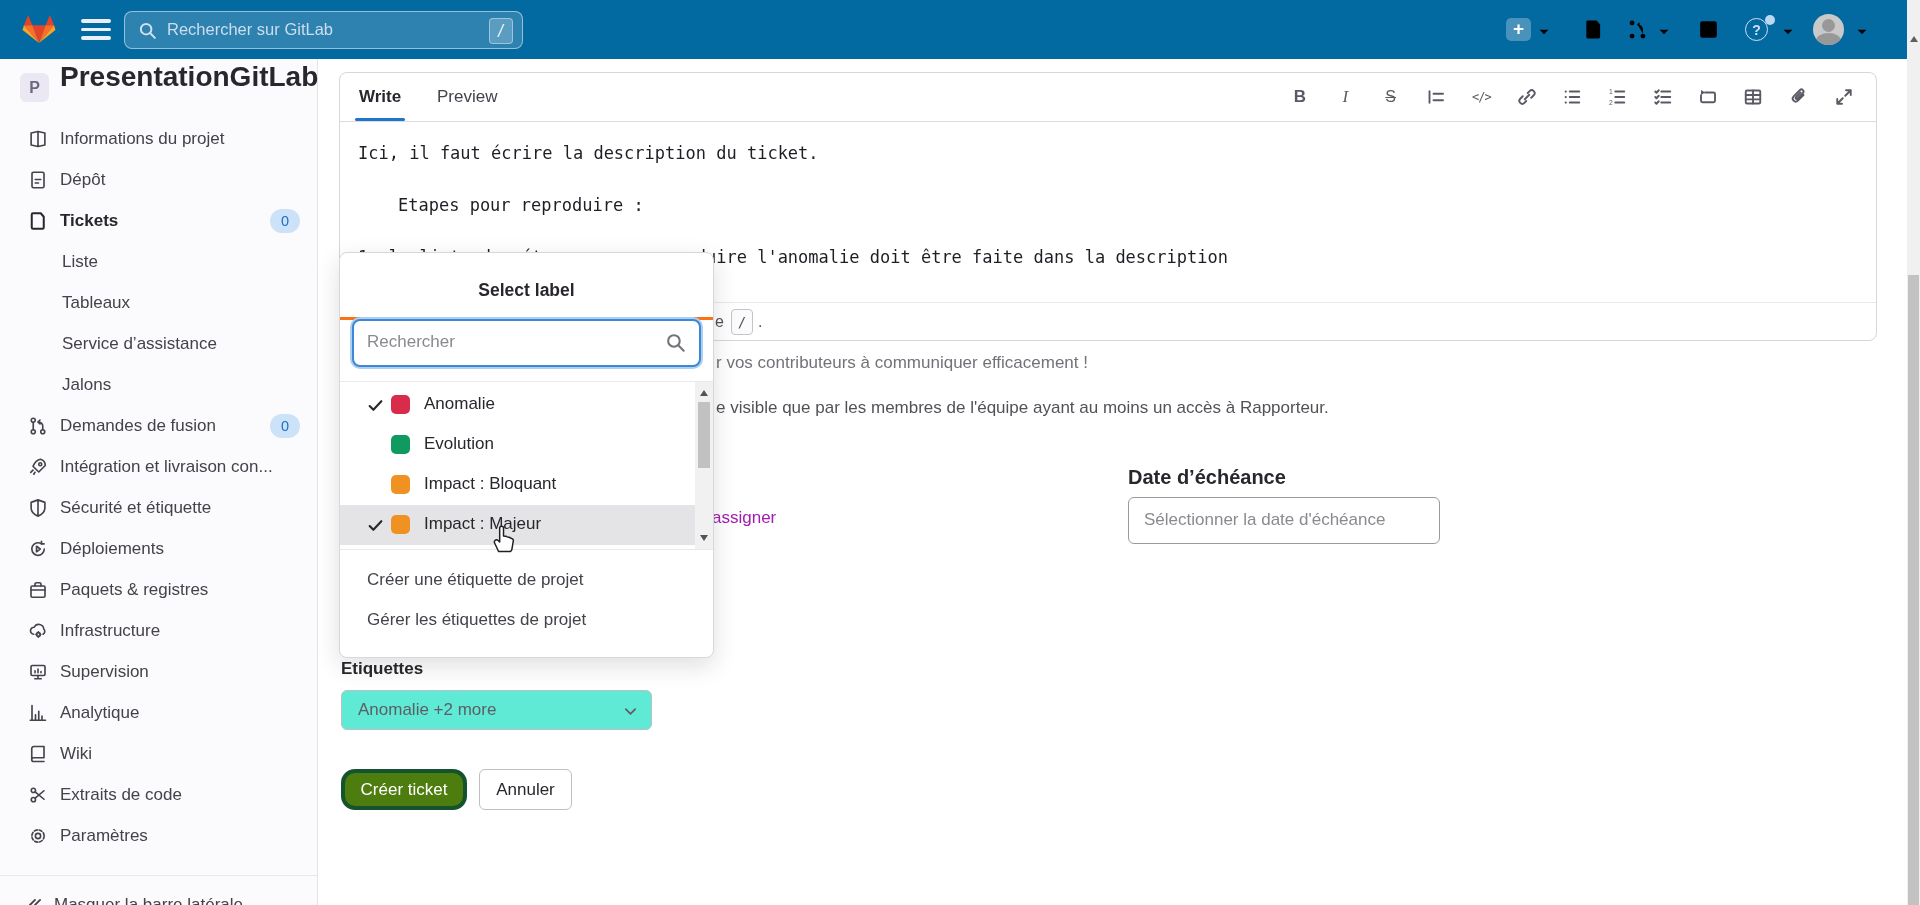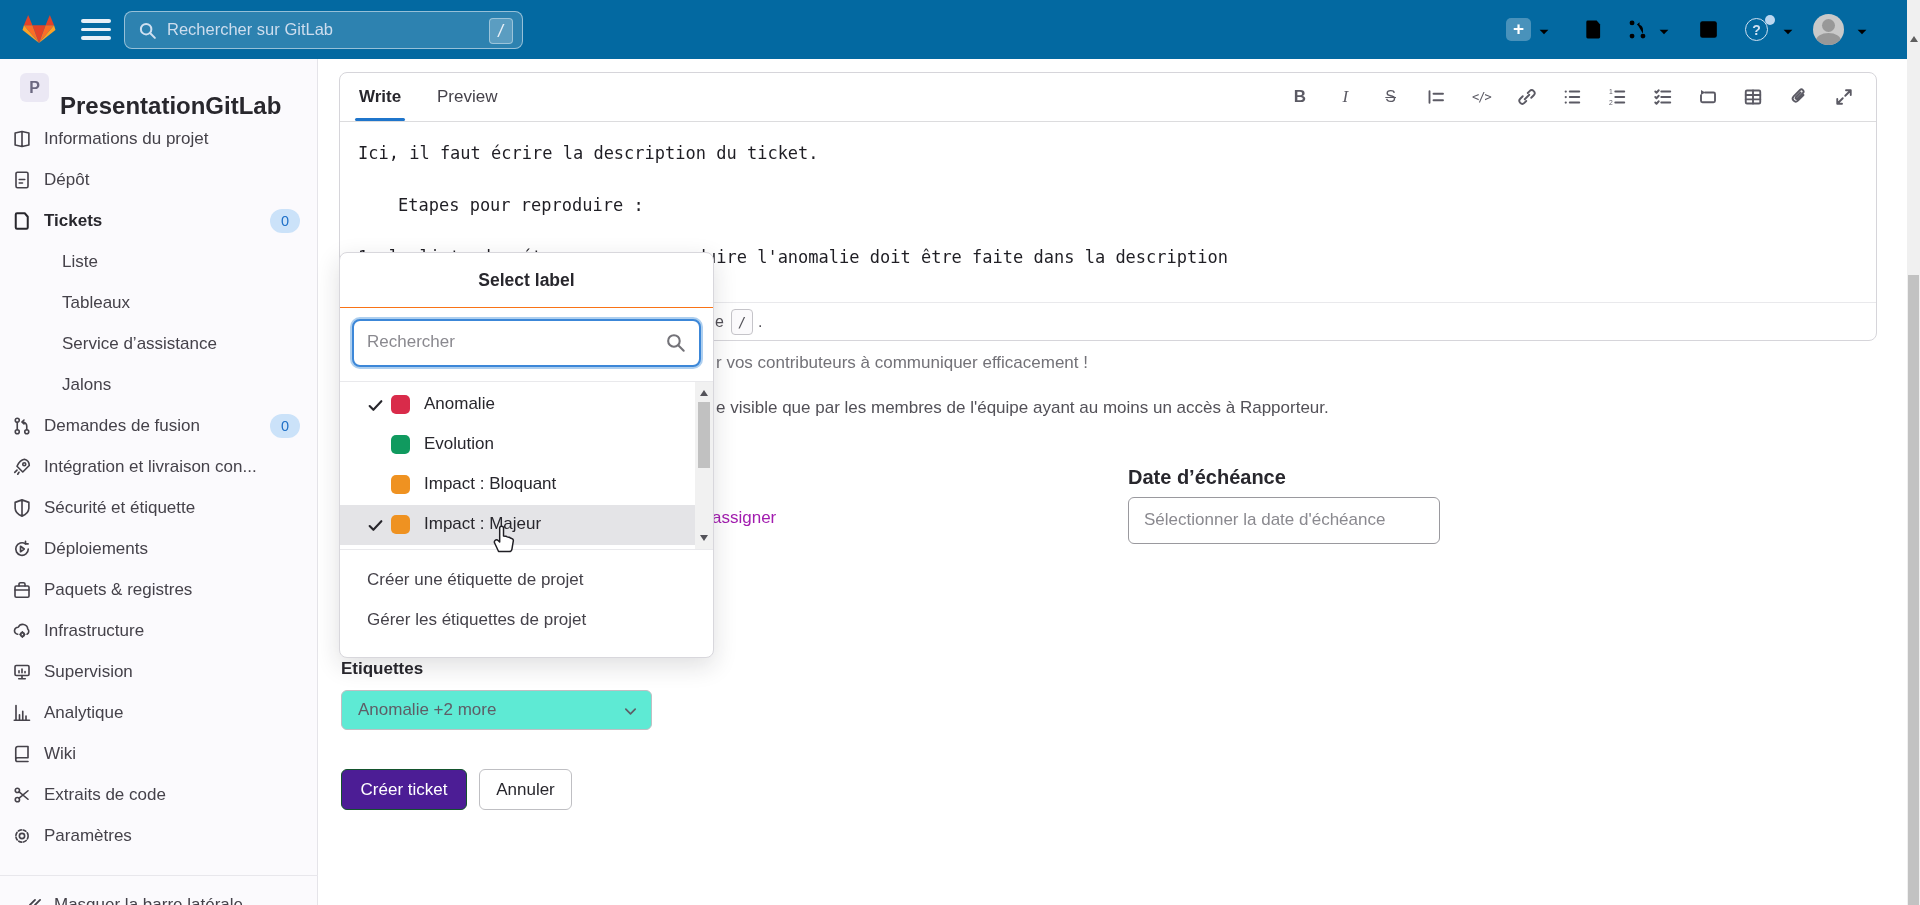--- a/index.html
+++ b/index.html
@@ -37,23 +37,23 @@
   .pg-up{position:absolute;left:1910px;top:36px;width:0;height:0;border-left:4px solid transparent;
          border-right:4px solid transparent;border-bottom:6px solid #5f5f5f;}
   .pg-thumb{position:absolute;left:1908px;top:275px;width:11px;height:630px;background:#c2c2c2;z-index:61;}
 
   
   .sidebar{position:absolute;left:0;top:59px;width:318px;height:846px;background:#fbfafd;
            border-right:1px solid #e5e4e9;box-sizing:border-box;}
   .proj-avatar{position:absolute;left:20px;top:14px;width:29px;height:29px;border-radius:6px;
                background:#ebe8f4;color:#6b6880;font-weight:700;font-size:16px;
                text-align:center;line-height:29px;}
-  .proj-name{position:absolute;left:60px;top:33px;font-size:24px;font-weight:600;color:#28272d;}
+  .proj-name{position:absolute;left:60px;top:2px;font-size:28px;font-weight:600;color:#28272d;}
   .nav-list{position:absolute;left:0;top:59px;width:318px;}
-  .nav-item{position:relative;height:41px;display:flex;align-items:center;padding-left:12px;
+  .nav-item{position:relative;height:41px;display:flex;align-items:center;padding-left:28px;
             box-sizing:border-box;font-size:17px;color:#45424a;cursor:pointer;}
   .nav-item .ni{width:20px;height:20px;margin-right:12px;flex:0 0 20px;}
   .nav-item .ni svg{width:20px;height:20px;stroke:#45424a;fill:none;stroke-width:1.3;
                     stroke-linecap:round;stroke-linejoin:round;}
   .nav-item.active{font-weight:700;color:#28272d;}
   .nav-item.active .ni svg{stroke:#28272d;stroke-width:1.6;}
   .nav-item.sub{padding-left:62px;}
   .pill{position:absolute;right:18px;top:8.5px;min-width:30px;height:24px;border-radius:12px;
         background:#cbe2f9;color:#1e6fc7;font-size:14.5px;font-weight:400;
         text-align:center;line-height:24px;}
@@ -99,32 +99,32 @@
   .due-label{position:absolute;left:1128px;top:466px;font-size:20px;font-weight:700;color:#28272d;}
   .due-input{position:absolute;left:1128px;top:497px;width:312px;height:47px;border:1px solid #9a999e;
              border-radius:6px;box-sizing:border-box;background:#fff;cursor:text;}
   .due-input span{position:absolute;left:15px;top:12px;font-size:17px;color:#8a898f;}
   .lab-label{position:absolute;left:341px;top:659px;font-size:17px;font-weight:700;color:#28272d;}
   .lab-dd{position:absolute;left:341px;top:690px;width:311px;height:40px;border:1px solid #bfbfc3;
           border-radius:6px;box-sizing:border-box;background:#5eead4;cursor:pointer;}
   .lab-dd span{position:absolute;left:16px;top:9px;font-size:17px;color:#5e5d66;}
   .lab-dd svg{position:absolute;right:13px;top:13px;width:15px;height:15px;stroke:#5e5d66;
               fill:none;stroke-width:1.8;stroke-linecap:round;stroke-linejoin:round;}
-  .btn-create{position:absolute;left:341px;top:769px;width:126px;height:41px;background:#4c1d95;
-              border:1px solid #14532d;border-radius:6px;color:#fff;font-size:17px;
+  .btn-create{position:absolute;left:341px;top:769px;width:126px;height:41px;background:#4d7c0f;
+              border:4px solid #14532d;border-radius:14px;color:#fff;font-size:17px;
               font-family:"Liberation Sans",sans-serif;cursor:pointer;}
   .btn-cancel{position:absolute;left:479px;top:769px;width:93px;height:41px;background:#fff;
               border:1px solid #bfbfc3;border-radius:6px;color:#28272d;font-size:17px;
               font-family:"Liberation Sans",sans-serif;cursor:pointer;}
 
   
   .modal{position:absolute;left:339px;top:252px;width:375px;height:406px;background:#fff;
          border:1px solid #d8d7dc;border-radius:8px;box-sizing:border-box;z-index:10;
          box-shadow:0 8px 24px rgba(31,30,36,.14);}
-  .m-head{position:absolute;left:0;top:0;width:100%;height:54px;border-bottom:1px solid #f97316;}
+  .m-head{position:absolute;left:0;top:10px;width:100%;height:54px;border-bottom:3px solid #f97316;}
   .m-title{position:absolute;left:0;width:100%;top:0;height:54px;line-height:54px;text-align:center;
            font-size:17.5px;font-weight:700;color:#28272d;}
   .m-close{position:absolute;right:14px;top:17px;width:20px;height:20px;cursor:pointer;}
   .m-search{position:absolute;left:12px;top:66px;width:349px;height:48px;border:2px solid #3c87d8;
             border-radius:8px;box-sizing:border-box;box-shadow:0 0 0 2px #aecfef;background:#fff;cursor:text;}
   .m-search span{position:absolute;left:13px;top:11px;font-size:17px;color:#8a898f;}
   .m-search svg{position:absolute;right:12px;top:11px;}
   .m-divider{position:absolute;left:0;top:128px;width:100%;border-top:1px solid #e9e9ec;}
   .m-list{position:absolute;left:0;top:129px;width:373px;height:167px;overflow:hidden;}
   .m-row{position:absolute;left:0;width:355px;height:40px;cursor:pointer;}

